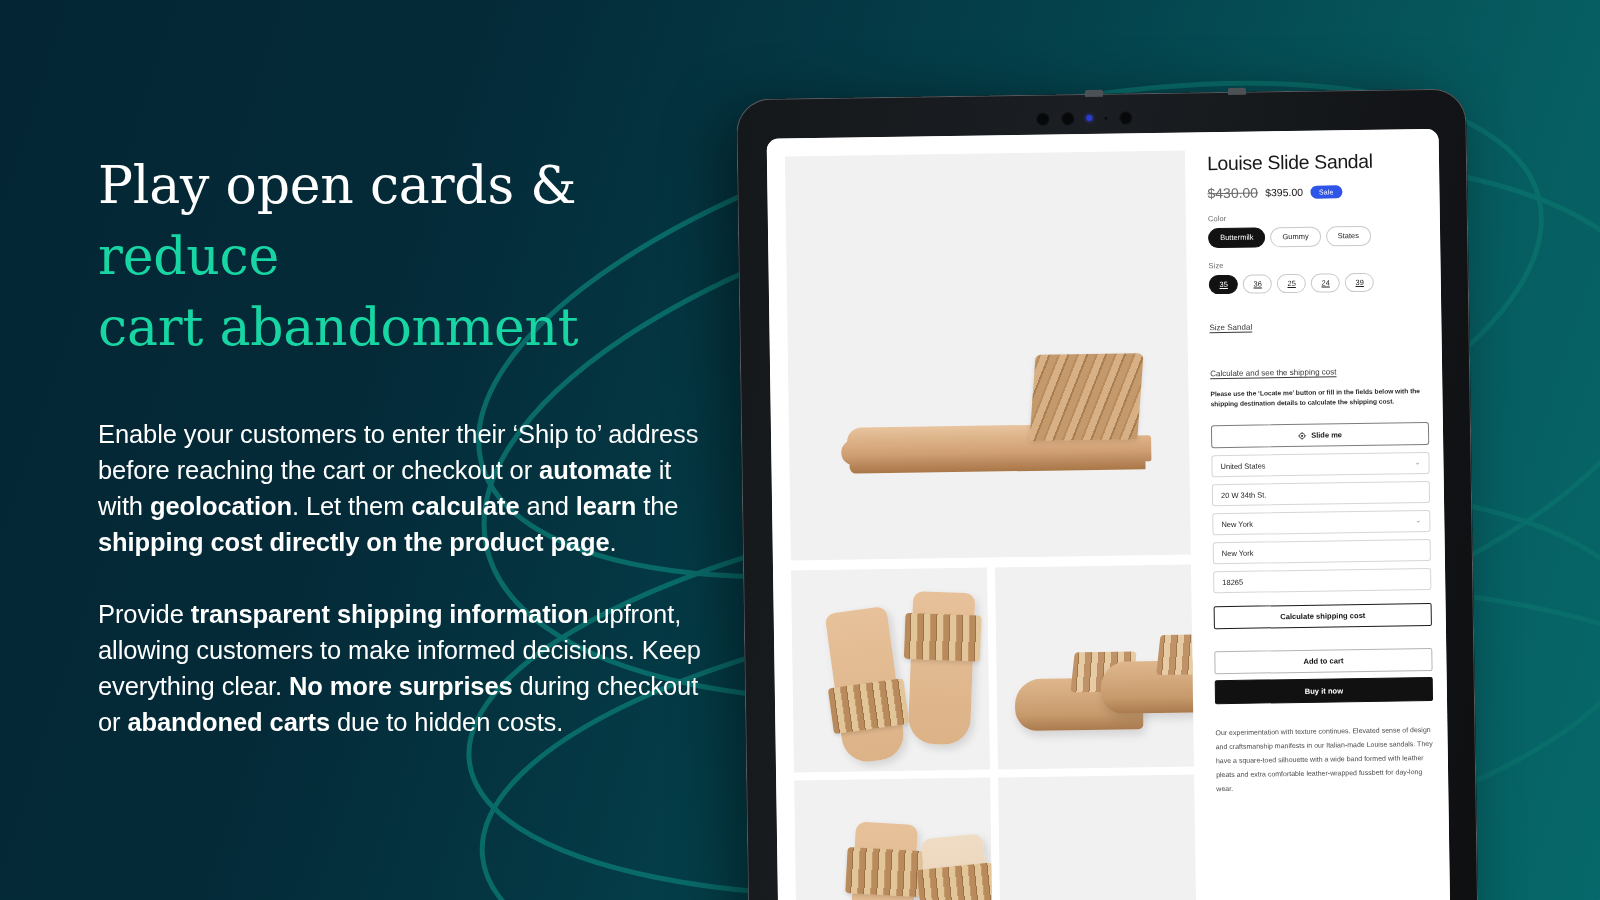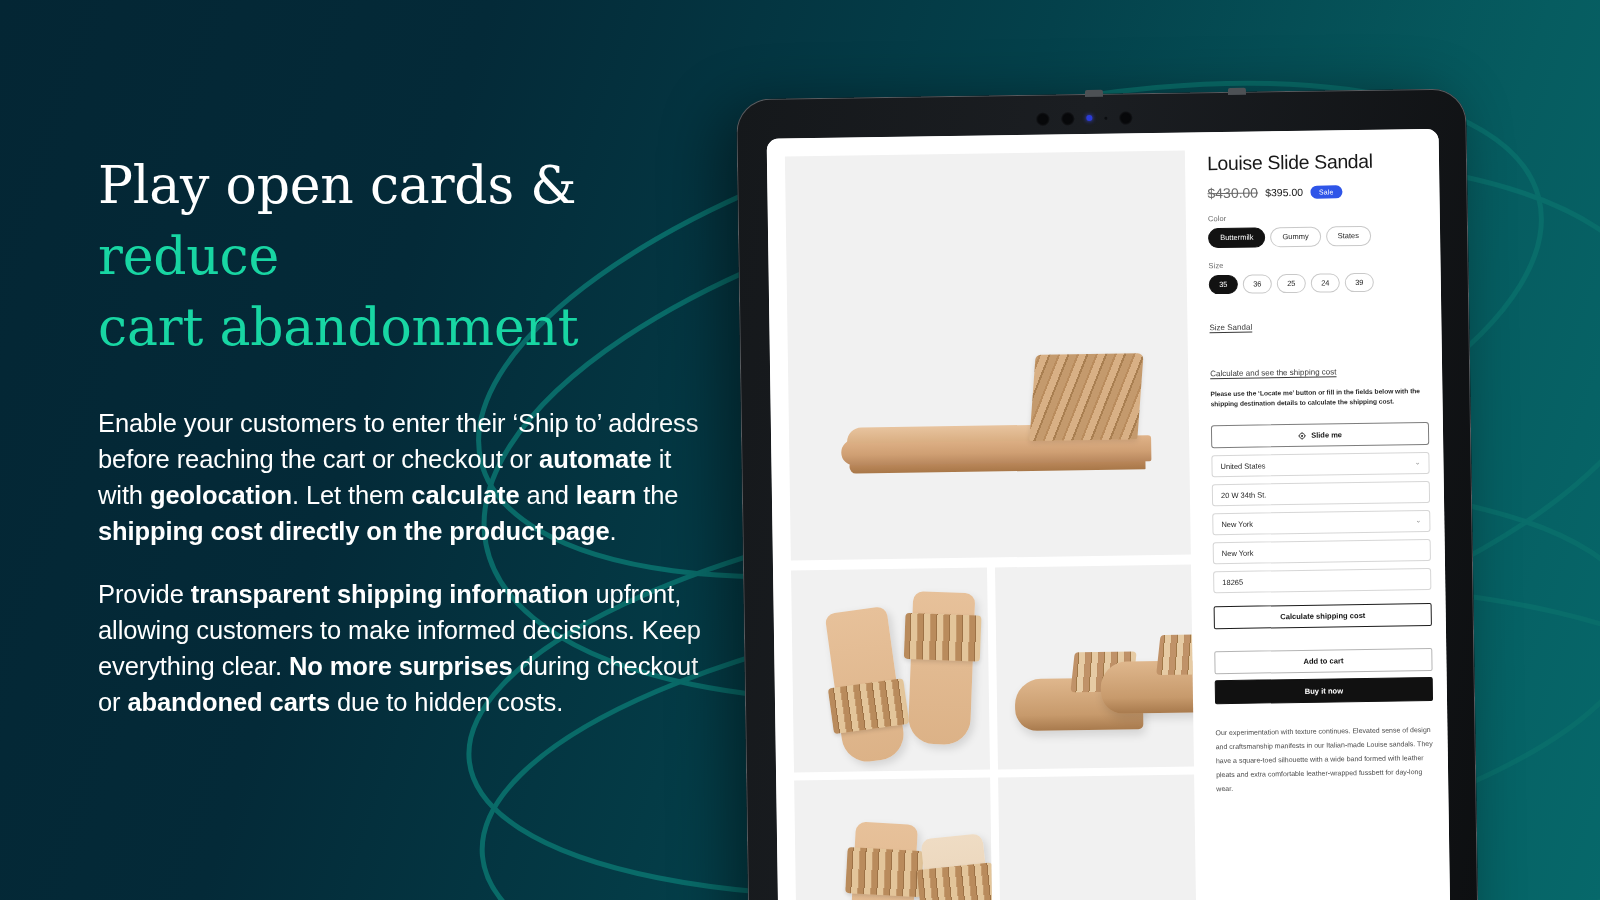--- a/index.html
+++ b/index.html
@@ -40,22 +40,22 @@
 
   .para {
     font-family: "Liberation Sans", sans-serif;
     font-size: 25.5px;
     line-height: 1.42;
     color: #ffffff;
     font-weight: 400;
     letter-spacing: -0.1px;
   }
   .para b { font-weight: 700; }
-  #para1 { margin-top: 41px; }
-  #para2 { margin-top: 26px; }
+  #para1 { margin-top: 52px; }
+  #para2 { margin-top: 35px; }
 
   
   #tablet {
     position: absolute;
     left: 736px; top: 96px;
     width: 730px; height: 880px;
     transform: rotate(-0.85deg);
     transform-origin: 30% 0%;
   }
   #tablet-body {
@@ -252,21 +252,21 @@
     color: #1f1f1f;
     background: #ffffff;
     white-space: nowrap;
     line-height: 1;
   }
   .pill.selected {
     background: #121212;
     border-color: #121212;
     color: #ffffff;
   }
-  .pill.size { padding: 5px 9px; min-width: 29px; text-align: center; }
+  .pill.size { padding: 5px 9px; min-width: 29px; text-align: right; text-decoration: underline; }
 
   .link-line {
     font-size: 8px;
     color: #3a3a3a;
     text-decoration: underline;
     text-underline-offset: 2px;
     display: inline-block;
   }
   #size-guide-wrap { margin-top: 22px; }
   #calc-link-wrap { margin-top: 28px; }

